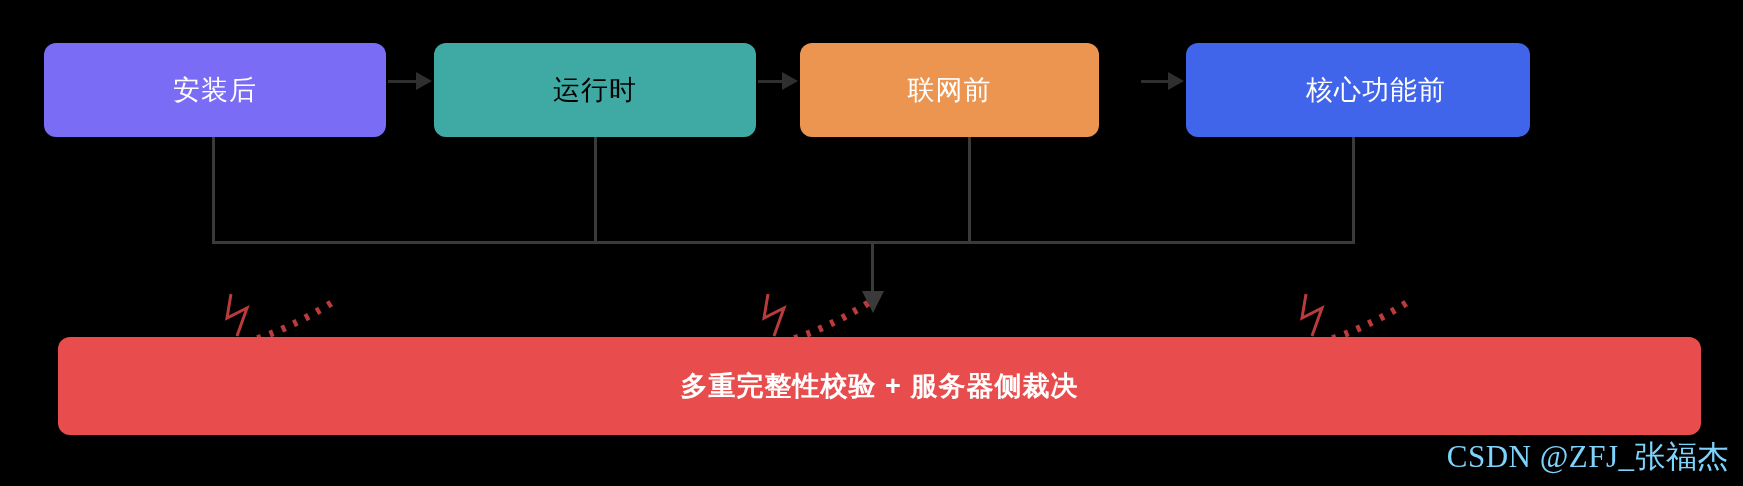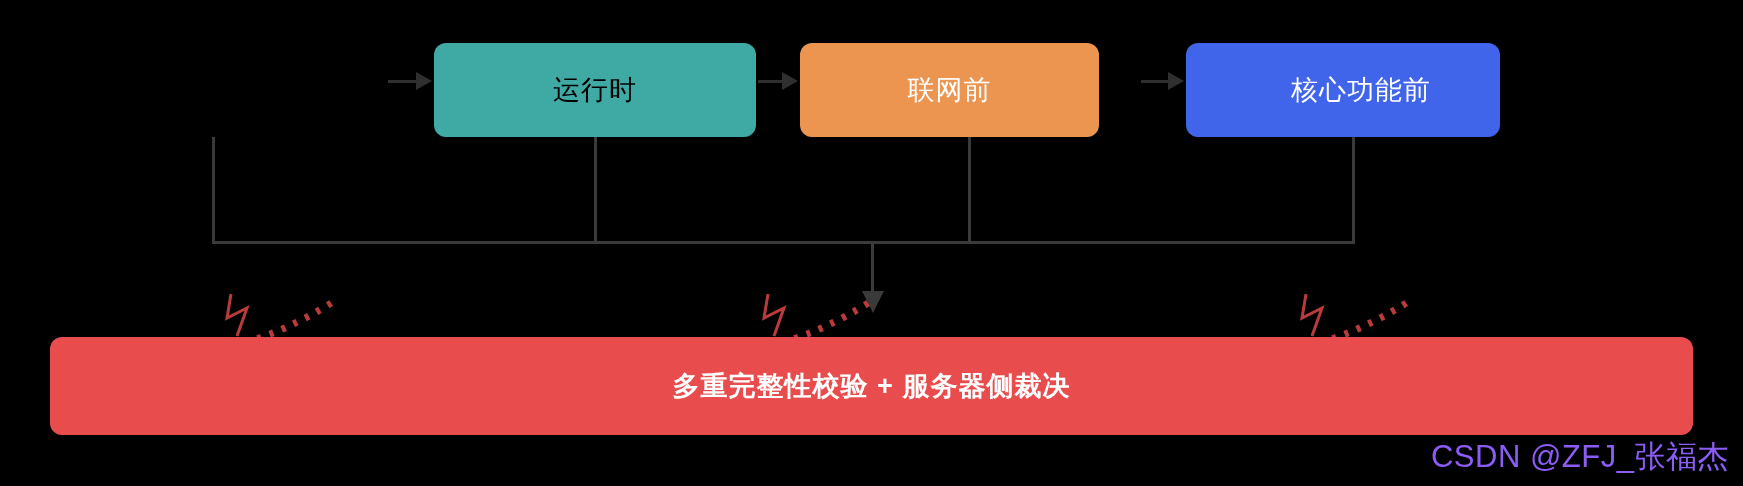--- a/index.html
+++ b/index.html
@@ -62,45 +62,49 @@
 
   .summary-bar {
     position:absolute;
     display:flex; align-items:center; justify-content:center;
     border-radius:12px;
     color:#ffffff;
     font-size:27px;
     font-weight:700;
     letter-spacing:1px;
     white-space:nowrap;
+    margin-left:8px;
   }
 
   .watermark {
     position:absolute;
     right:14px; bottom:8px;
     color:#d8d8d8;
     font-size:31px;
     letter-spacing:0.5px;
     white-space:nowrap;
   }
 
   .scribble { position:absolute; pointer-events:none; }
 </style>
 </head>
 <body>
 
 <div id="stage">
 
+  <div class="flow-box" id="stage-box-0" style="left: 44px; top: 43px; width: 342px; height: 94px; background: rgb(123, 108, 246); color: rgb(255, 255, 255);">
+    <span>安装后</span>
+  </div>
   <div class="flow-box" id="stage-box-1" style="left: 434px; top: 43px; width: 322px; height: 94px; background: rgb(63, 170, 164); color: #000000;">
     <span>运行时</span>
   </div>
   <div class="flow-box" id="stage-box-2" style="left: 800px; top: 43px; width: 299px; height: 94px; background: rgb(235, 149, 80); color: rgb(255, 255, 255);">
     <span>联网前</span>
   </div>
-  <div class="flow-box" id="stage-box-3" style="left: 1186px; top: 43px; width: 314px; height: 94px; background: rgb(64, 101, 234); color: rgb(255, 255, 255); padding-left: 36px;">
+  <div class="flow-box" id="stage-box-3" style="left: 1186px; top: 43px; width: 344px; height: 94px; background: rgb(64, 101, 234); color: rgb(255, 255, 255); padding-left: 36px;">
     <span>核心功能前</span>
   </div>
 
   <div class="arrow-connector" id="conn-0" style="left: 388px; top: 71px; width: 44px;">
     <span class="shaft"></span>
     <span class="head"></span>
   </div>
   <div class="arrow-connector" id="conn-1" style="left: 758px; top: 71px; width: 40px;">
     <span class="shaft"></span>
     <span class="head"></span>
@@ -130,15 +134,15 @@
   </svg>
   <svg class="scribble" style="left:1300px; top:292px;" width="130" height="60" viewBox="0 0 130 60">
     <path d="M6 2 L2 26 L22 16 L12 44" stroke="#b93b3b" stroke-width="3" fill="none"></path>
     <path d="M20 50 Q60 40 108 10" stroke="#b93b3b" stroke-width="7" fill="none" stroke-dasharray="4 9"></path>
   </svg>
 
   <div class="summary-bar" id="summary" style="left: 50px; top: 337px; width: 1643px; height: 98px; background: rgb(232, 76, 76); color: rgb(255, 255, 255);">
     <span>多重完整性校验 + 服务器侧裁决</span>
   </div>
 
-  <div class="watermark" style="color: #8b5cf6;">CSDN @ZFJ_张福杰</div>
+  <div class="watermark" style="color: #7dd3fc; font-family: Liberation Serif, serif;">CSDN @ZFJ_张福杰</div>
 
 </div>
 
 </body></html>

